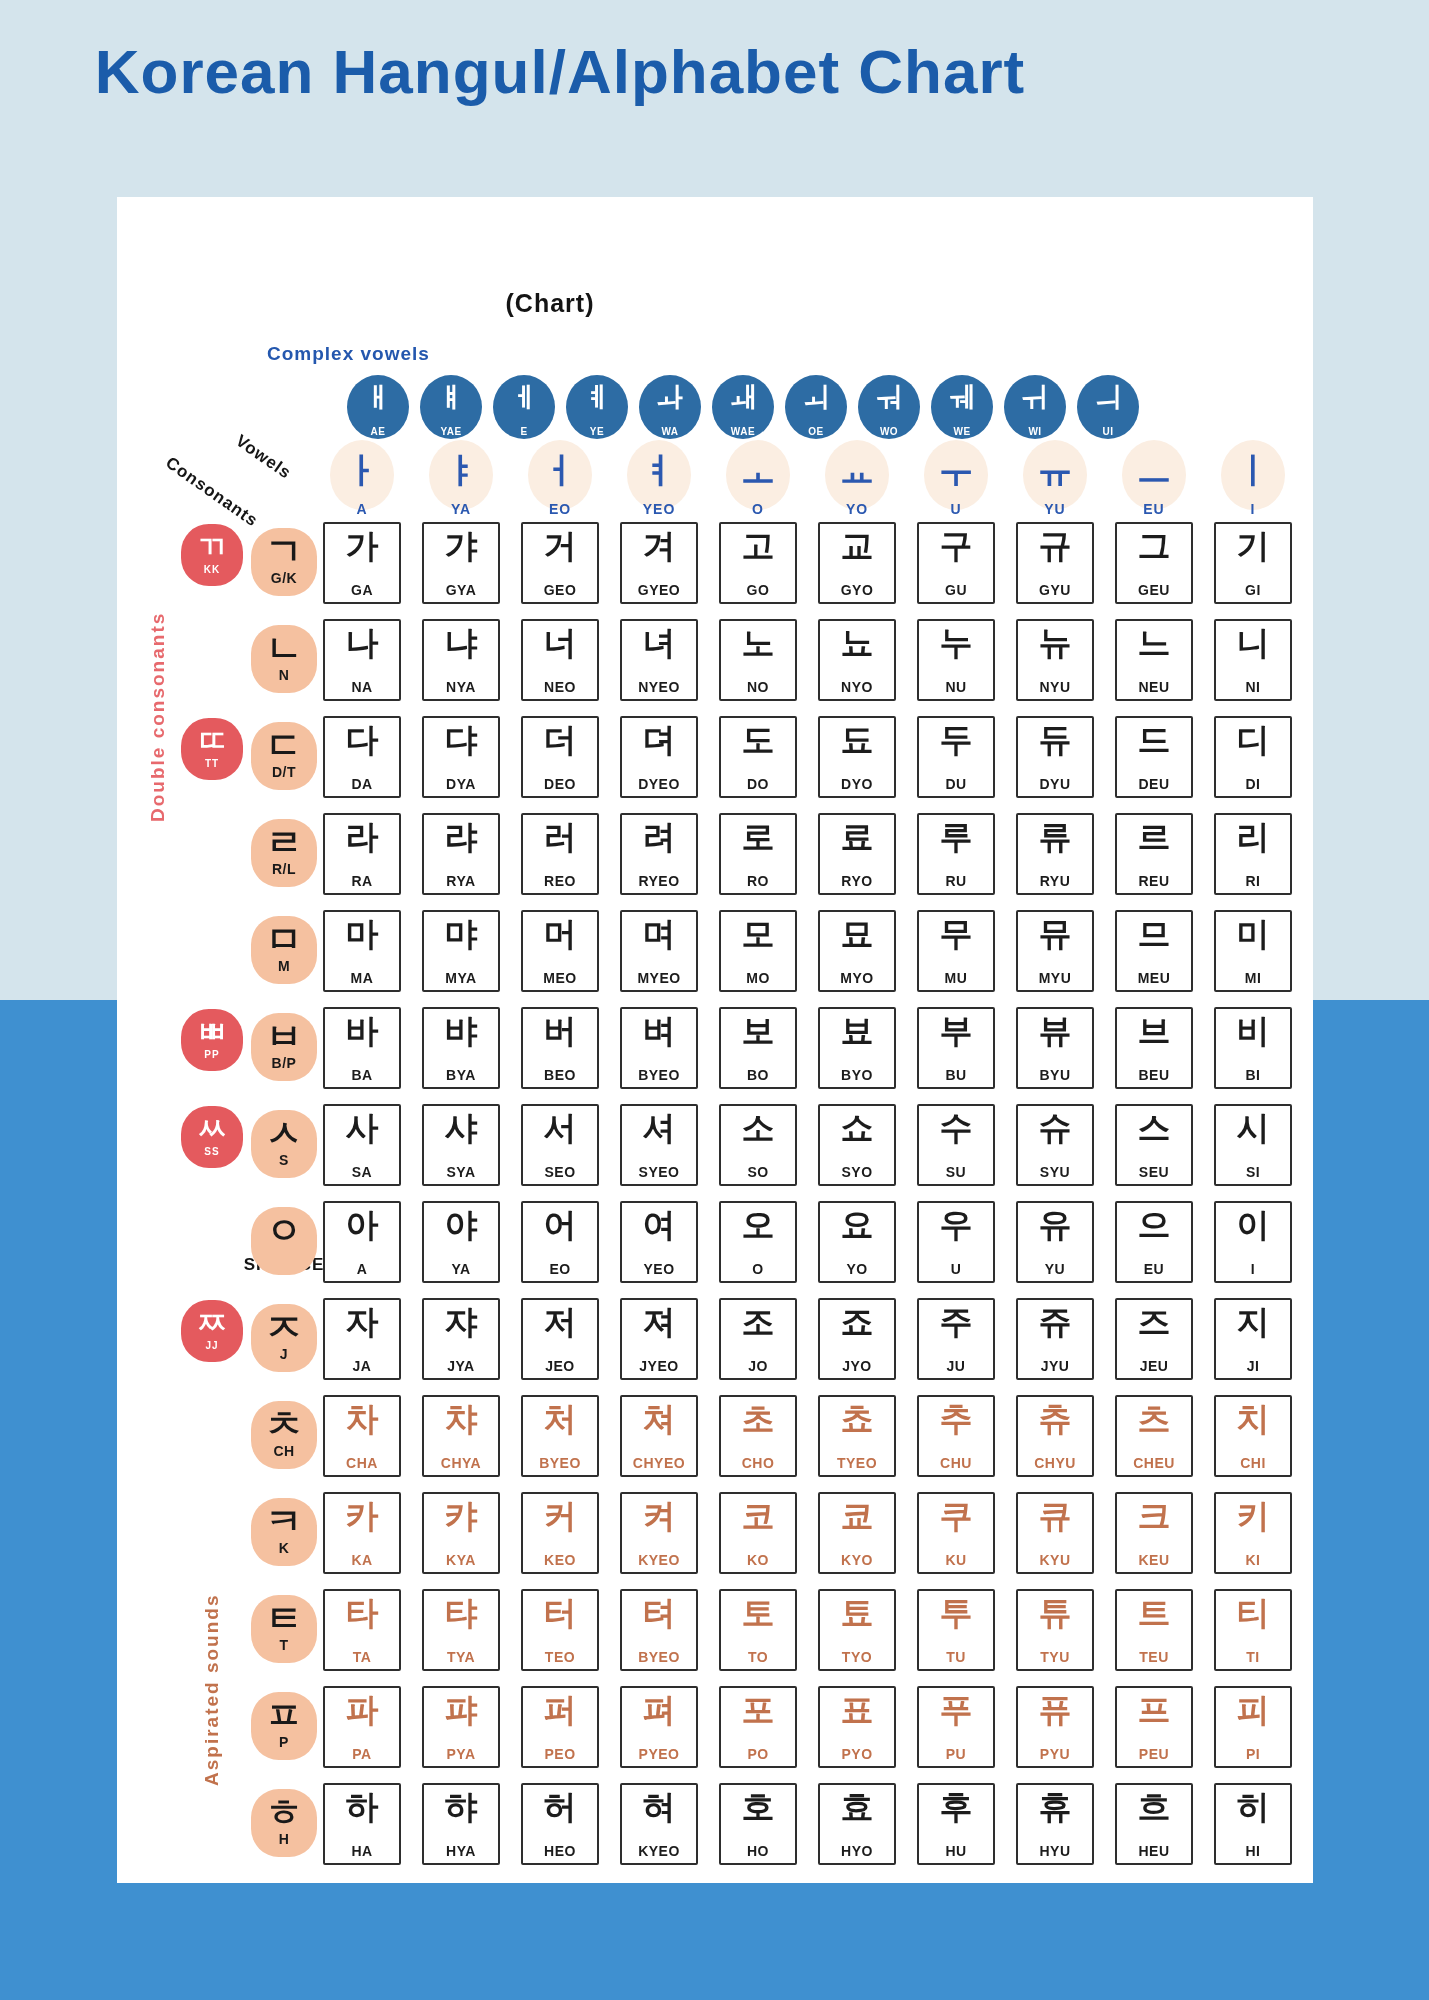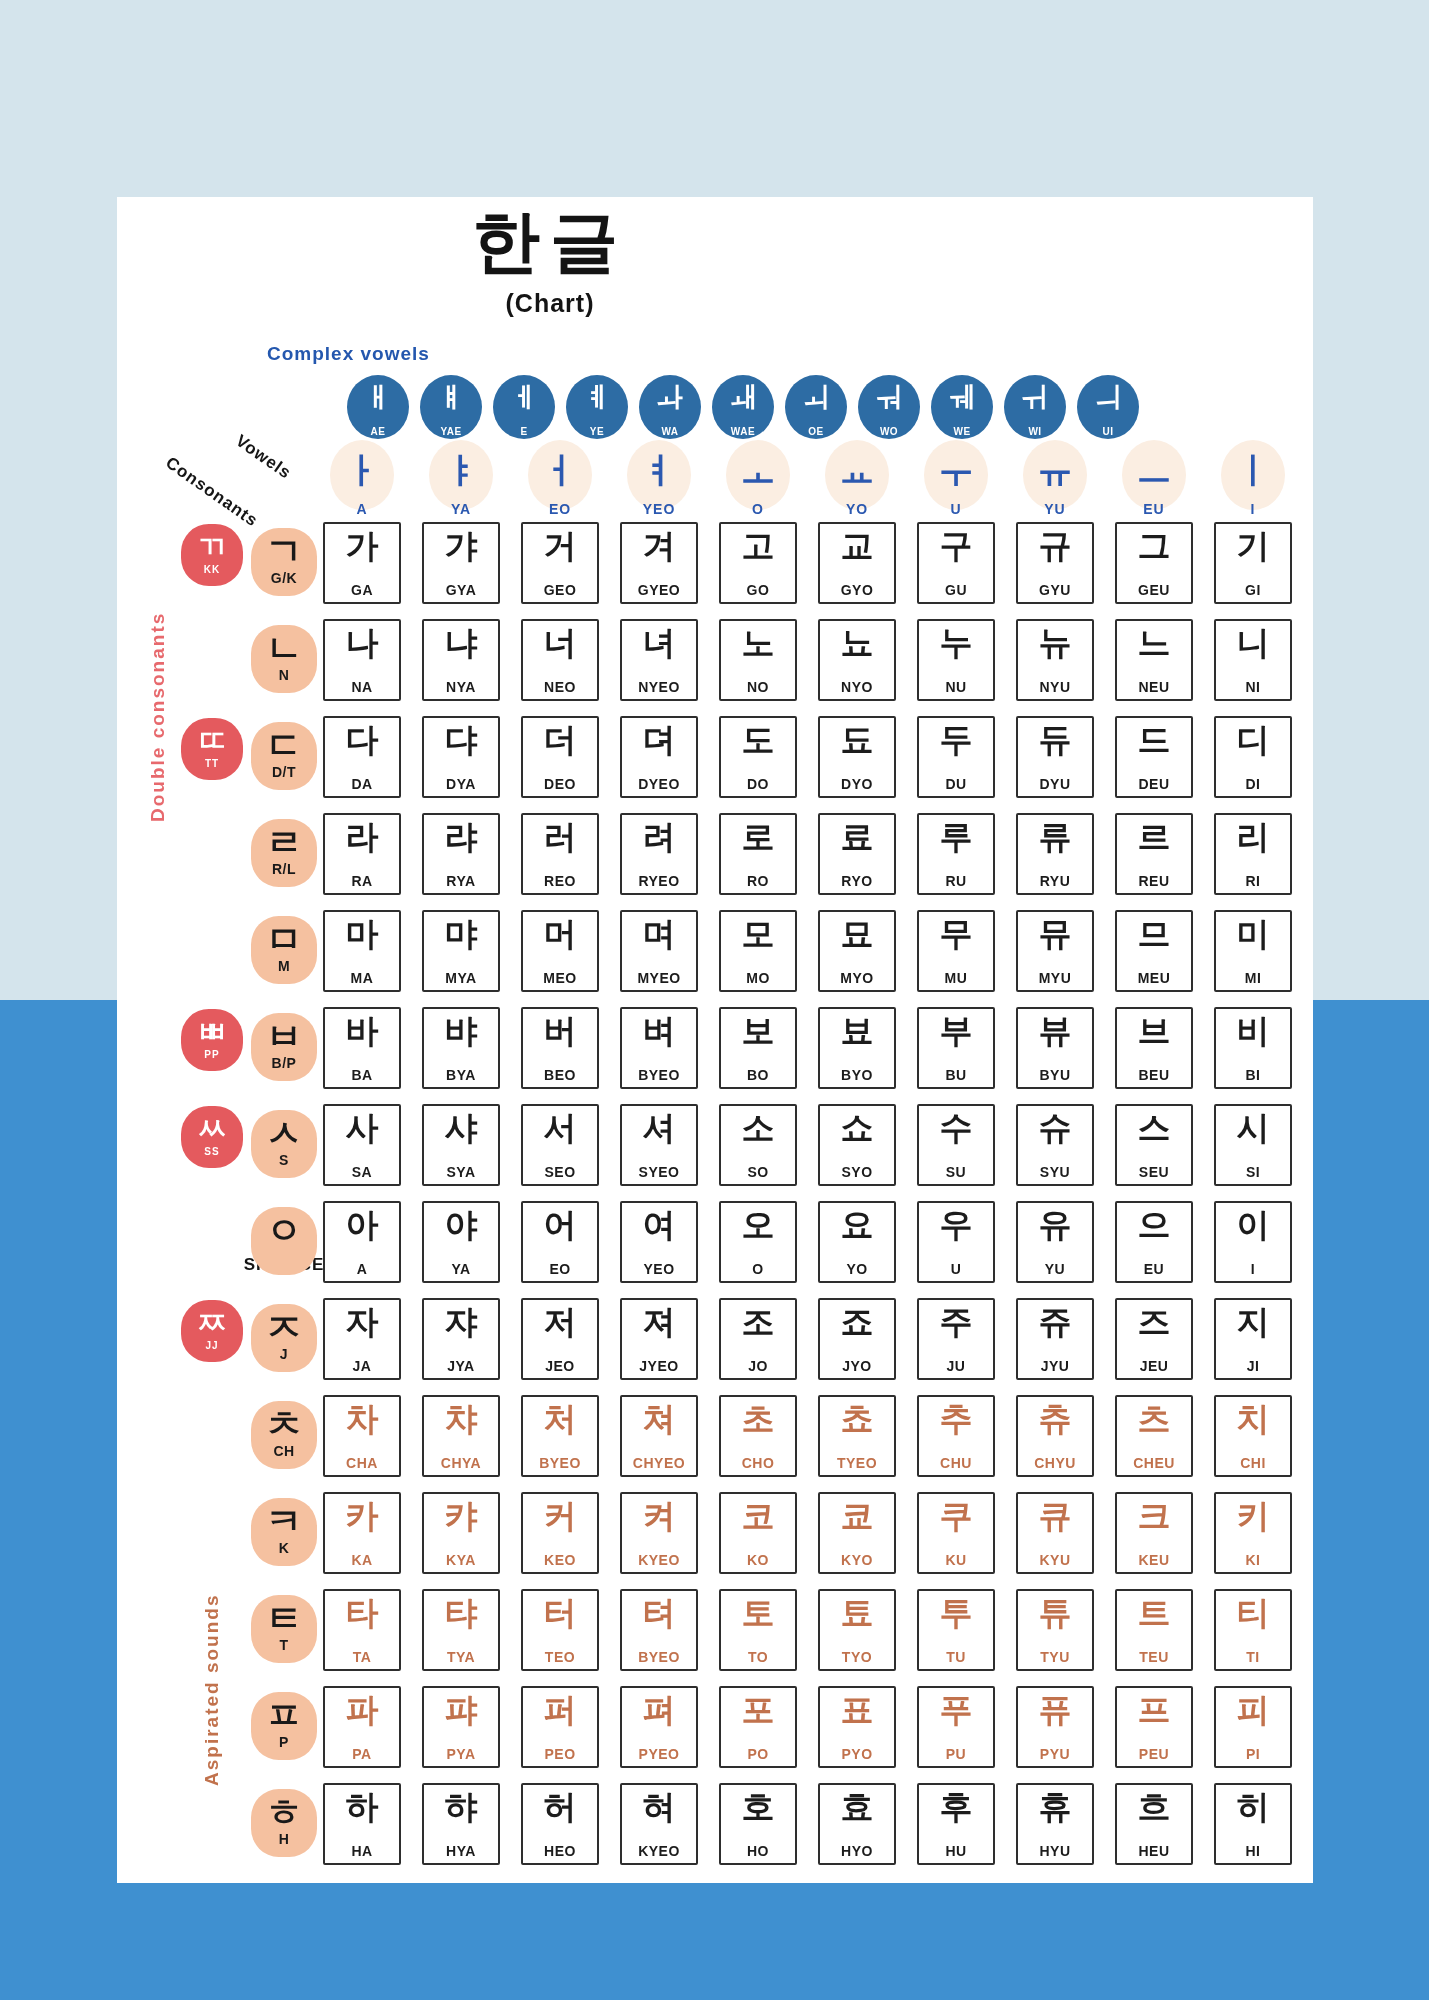--- a/index.html
+++ b/index.html
@@ -57,23 +57,23 @@
 
   .silence-label { position:absolute; left:100px; top:1058px; width:134px; text-align:center;
                    font-size:17px; font-weight:bold; color:#141414; letter-spacing:1px; }
 </style>
 </head>
 <body>
 
 <div class="page">
   <div class="bg-bottom"></div>
 
+  <div class="page-title">Korean Hangul/Alphabet Chart</div>
 
   <div class="card" id="card">
-    <div class="hangul-title">한글</div>
     <div class="hangul-sub">(Chart)</div>
 
     <div class="cv-label">Complex vowels</div>
     <div id="complex-row">
         <div class="cv" style="left: 230px;">
           <div class="cv-char">ㅐ</div>
           <div class="cv-roman">AE</div>
         </div>
         <div class="cv" style="left: 303px;">
           <div class="cv-char">ㅒ</div>

